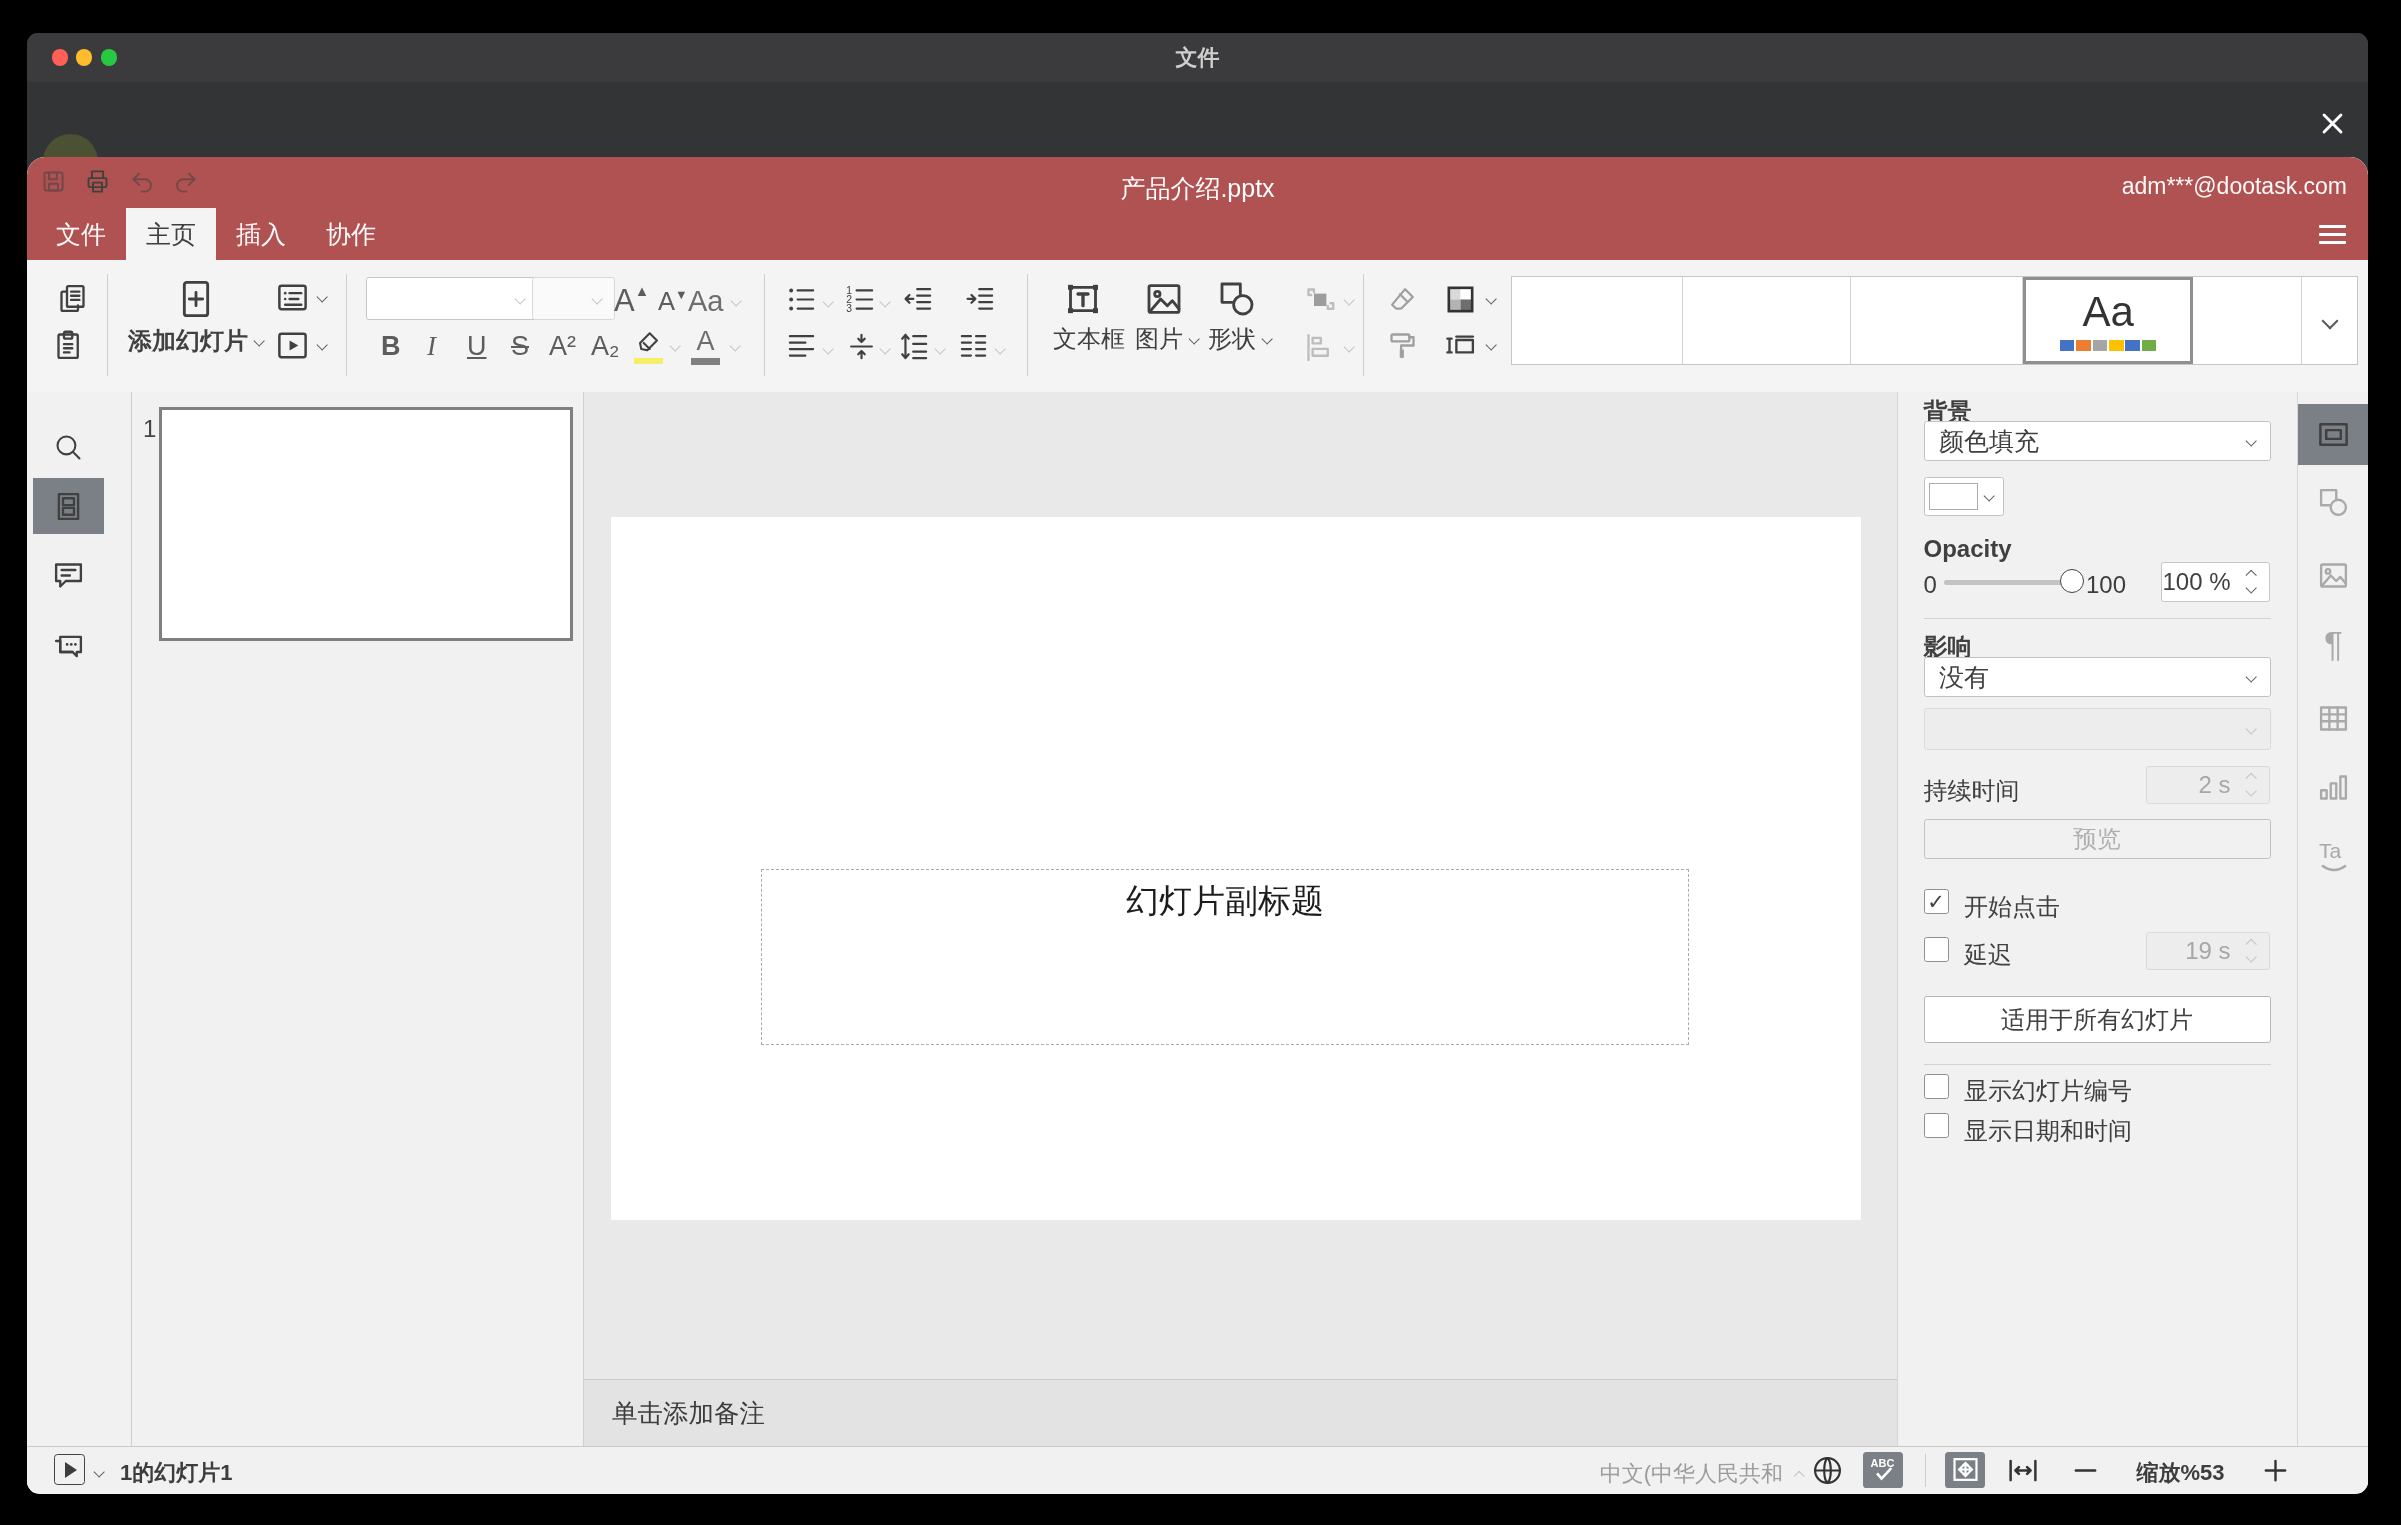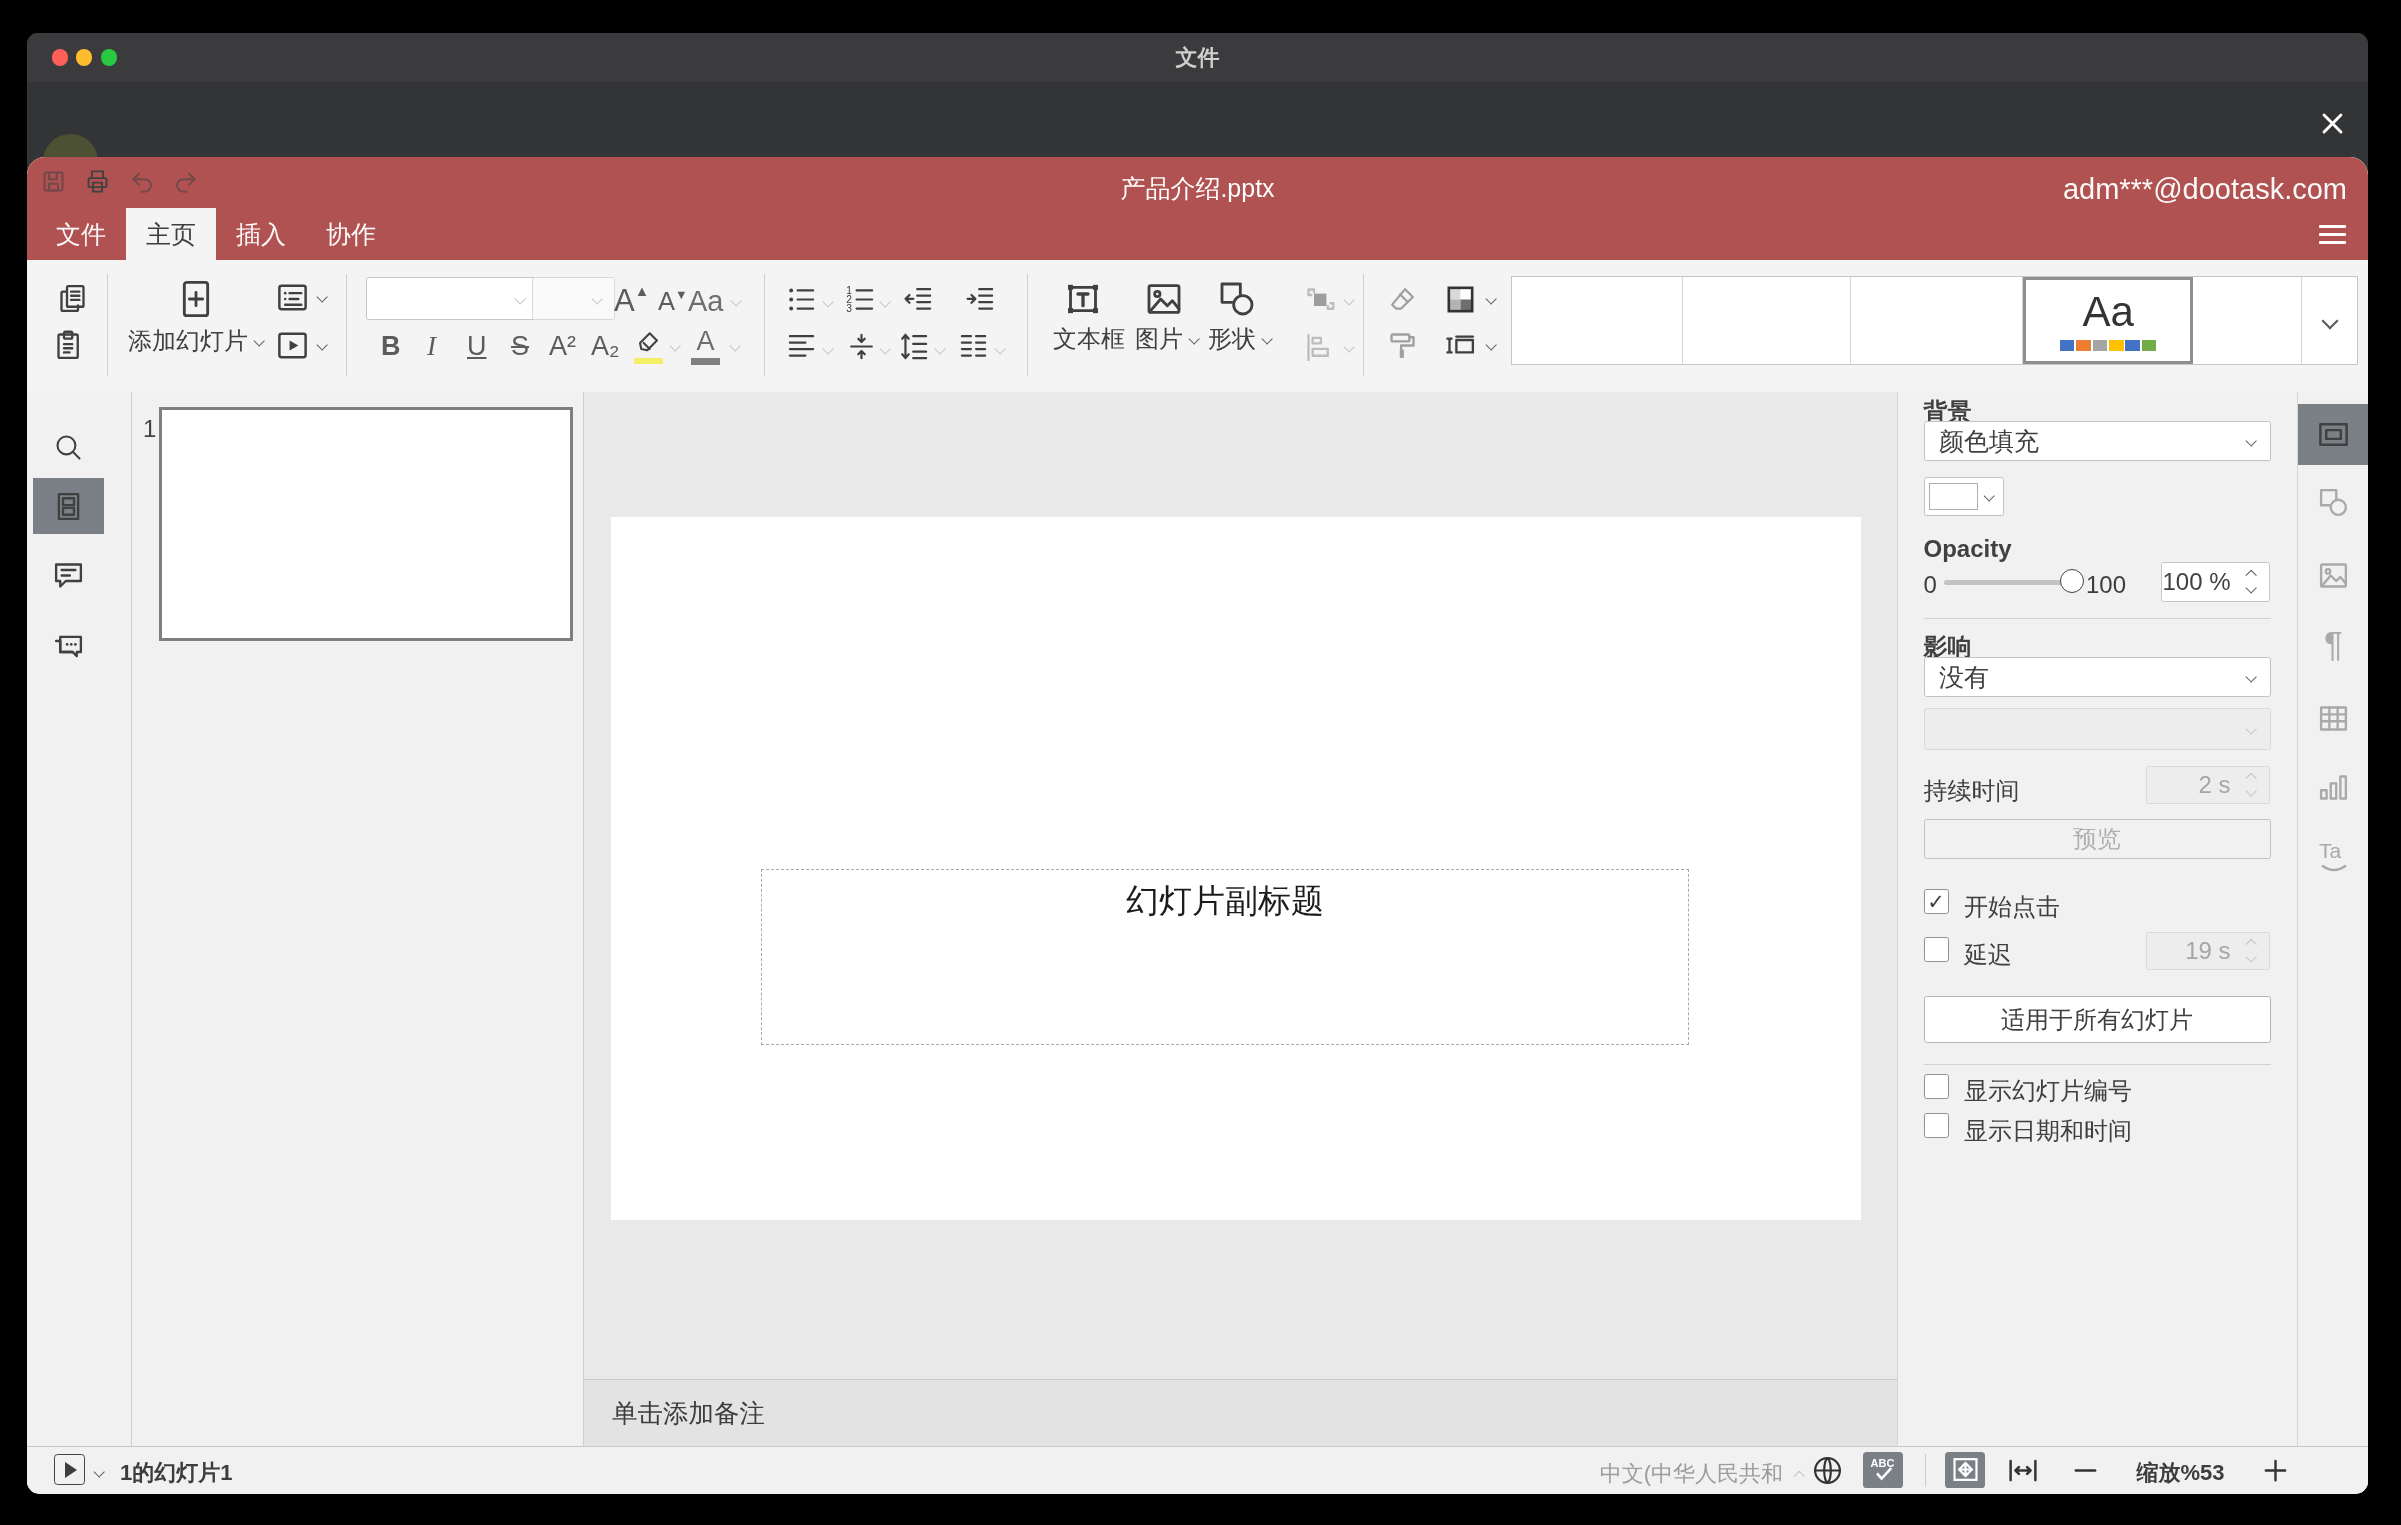--- a/index.html
+++ b/index.html
@@ -12,21 +12,21 @@
   .wtitle{left:0;top:0;width:100%;height:49px;display:flex;align-items:center;justify-content:center;color:#cfcfcf;font-size:22px;font-weight:700;}
   
   .appstrip{left:0;top:49px;width:100%;height:75px;background:#333436;overflow:hidden;}
   .avatar{left:15.5px;top:52px;width:55px;height:55px;border-radius:50%;background:#4c5133;}
   .xbtn{left:2290px;top:25.5px;width:31px;height:31px;display:flex;align-items:center;justify-content:center;cursor:pointer;}
   
   .editor{left:0;top:124px;width:2341px;height:1337px;background:#f4f4f4;border-radius:18px 18px 0 0;overflow:hidden;}
   .redhead{left:0;top:0;width:100%;height:103px;background:#b05252;border-radius:18px 18px 0 0;}
   .qbtn{top:11px;width:27px;height:27px;}
   .doctitle{left:0;top:14.6px;width:100%;text-align:center;color:#fff;font-size:25px;}
-  .email{right:21px;top:16.4px;color:rgba(255,255,255,.96);font-size:29px;}
+  .email{right:21px;top:16.4px;color:rgba(255,255,255,.96);font-size:23px;}
   .tabs{left:9px;bottom:0;height:52px;display:flex;}
   .tab{height:52px;padding:0 20px;display:flex;align-items:center;color:rgba(255,255,255,.97);font-size:25px;cursor:pointer;}
   .tab.active{background:#f4f4f4;color:#3f3f3f;}
   .burger{right:22px;top:68px;width:27px;}
   .burger div{height:2.7px;background:#fff;margin-bottom:5.5px;border-radius:0.9px;}
   
   .toolbar{left:0;top:103px;width:100%;height:132px;background:#f4f4f4;border-bottom:0.9px solid #c9c9c9;}
   .tdiv{top:13.7px;width:0.9px;height:102px;background:#cfcfcf;}
   .tlabel{font-size:24px;color:#404040;white-space:nowrap;}
   .glyph{font-size:27px;color:#5c5c5c;}
@@ -169,21 +169,21 @@
             <path d="M8 11h6 M8 14h6 M8 17h4"></path>
           </svg>
       </div>
       <div class="ab tdiv" style="left:80px;"></div>
 
       <div class="ab" style="left:100px;top:18px;width:137px;text-align:center;">
         <svg class="ic" width="40" height="42" viewBox="0 0 24 24">
             <rect x="5" y="2" width="14" height="20" rx="1.5"></rect>
             <path d="M12 8v8 M8 12h8"></path>
           </svg>
-        <div class="tlabel" style="margin-top:1.8px;"><span>添加幻灯片</span> <span class="cv sm" style="position:relative;top:-3.6px;"></span></div>
+        <div class="tlabel" style="margin-top:1.8px;font-weight:bold;"><span>添加幻灯片</span> <span class="cv sm" style="position:relative;top:-3.6px;"></span></div>
       </div>
       <div class="ab" style="left:248px;top:20px;display:flex;align-items:center;gap:8.2px;">
         <svg class="ic" width="35" height="35" viewBox="0 0 24 24">
             <rect x="3" y="4" width="18" height="16" rx="1.5"></rect>
             <circle cx="7" cy="9" r="0.9" fill="#404040" stroke="none"></circle>
             <circle cx="7" cy="13" r="0.9" fill="#404040" stroke="none"></circle>
             <path d="M10 9h8 M10 13h6 M7 17h11"></path>
           </svg>
         <span class="cv sm"></span>
       </div>

